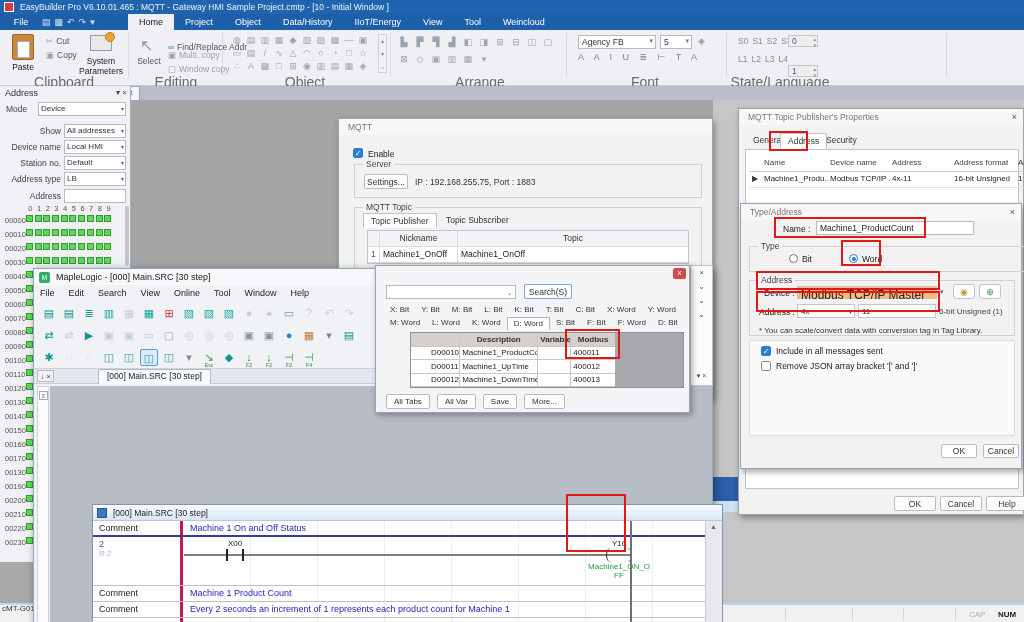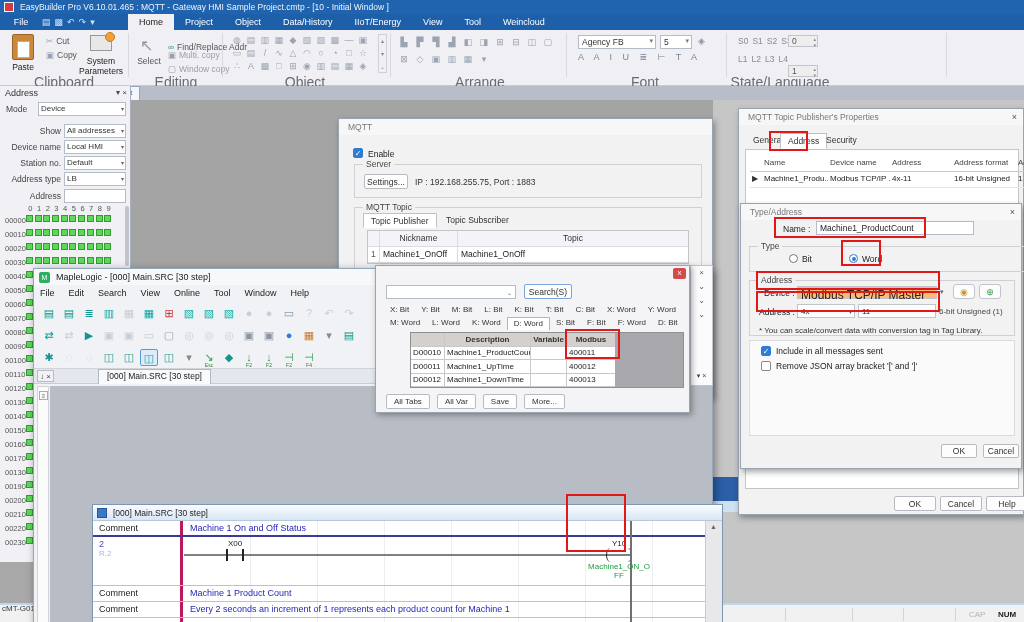--- a/index.html
+++ b/index.html
@@ -202,21 +202,21 @@
   #ve-title { position:absolute; left:0; top:0; right:0; height:15px; background:#f8f8fa; font-size:8.5px; color:#333; line-height:15px; padding-left:8px; border-bottom:1px solid #e0e0e4; }
   #ve-x { position:absolute; right:3px; top:2px; width:13px; height:11px; background:#d24b4b; color:#fff; font-size:8px; text-align:center; line-height:10px; border-radius:2px; }
   #ve-combo { position:absolute; left:10px; top:19px; width:130px; height:14px; background:#fff; border:1px solid #b4bcc8; }
   #ve-combo .dd { position:absolute; right:3px; top:3px; font-size:6px; color:#666; }
   #ve-search { left:148px; top:18px; width:48px; height:15px; line-height:14px; border-color:#7aa6d8; }
   #ve-tabs1, #ve-tabs2 { position:absolute; left:8px; display:flex; }
   #ve-tabs1 { top:38px;justify-content:space-between; } #ve-tabs2 { top:51px; }
   .vtab { font-size:8px; color:#333; padding:1px 6px; height:13px; }
   .vtab.active { background:#fff; border:1px solid #b0b8c2; border-bottom:none; }
   #ve-tablewrap { position:absolute; left:34px; top:66px; width:274px; height:56px; background:#a8a8ac; border:1px solid #909094; }
-  .verow { display:flex; height:13.5px; font-size:8px; background:#fff; border-bottom:1px solid #c8c8cc; width:204px; }
+  .verow { display:flex; height:13.5px; font-size:8px; background:#fff; border-bottom:1px solid #c8c8cc; width:204px;padding-left:18px; }
   .verow.hd { background:#d4d0cc; }
   .verow span { padding:1.5px 2px; overflow:hidden; white-space:nowrap; border-right:1px solid #c8c8cc; }
   .vc0 { width:34px; } .vc1 { width:86px; } .vc2 { width:36px; } .vc3 { width:48px; border-right:none !important; }
   .verow.hd .vc1, .verow.hd .vc2, .verow.hd .vc3 { text-align:center; font-weight:bold; color:#333; }
   #ve-buttons { position:absolute; left:10px; top:128px; display:flex; gap:7px; }
   .vbtn { background:#fdfdfd; border:1px solid #b8bcc2; border-radius:2px; font-size:8px; color:#333; padding:2px 7px; }
 
   
   #strip { left:690px; top:265px; width:23px; height:121px; background:#fbfbfc; border:1px solid #c0c4cc; z-index:45; }
   #strip div { text-align:center; color:#556; font-size:8px; line-height:14px; }

